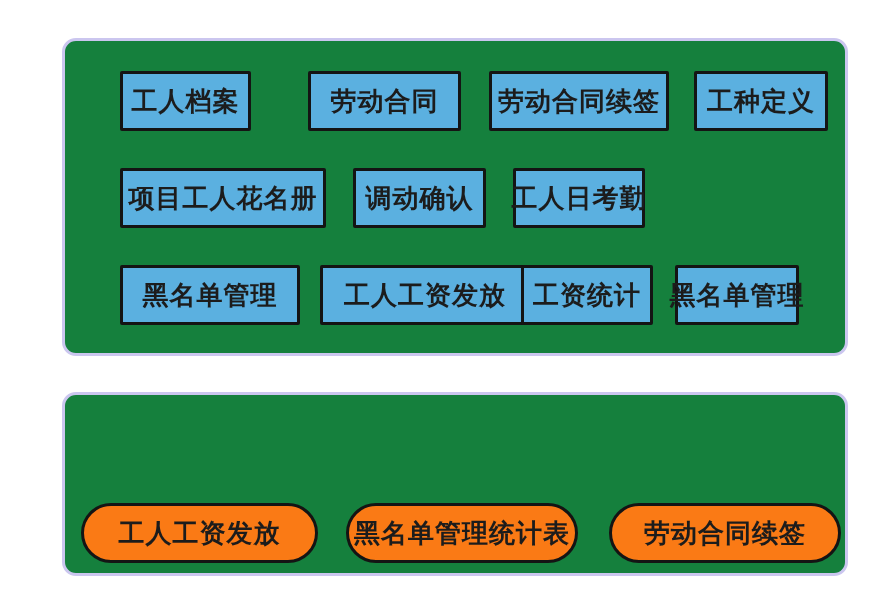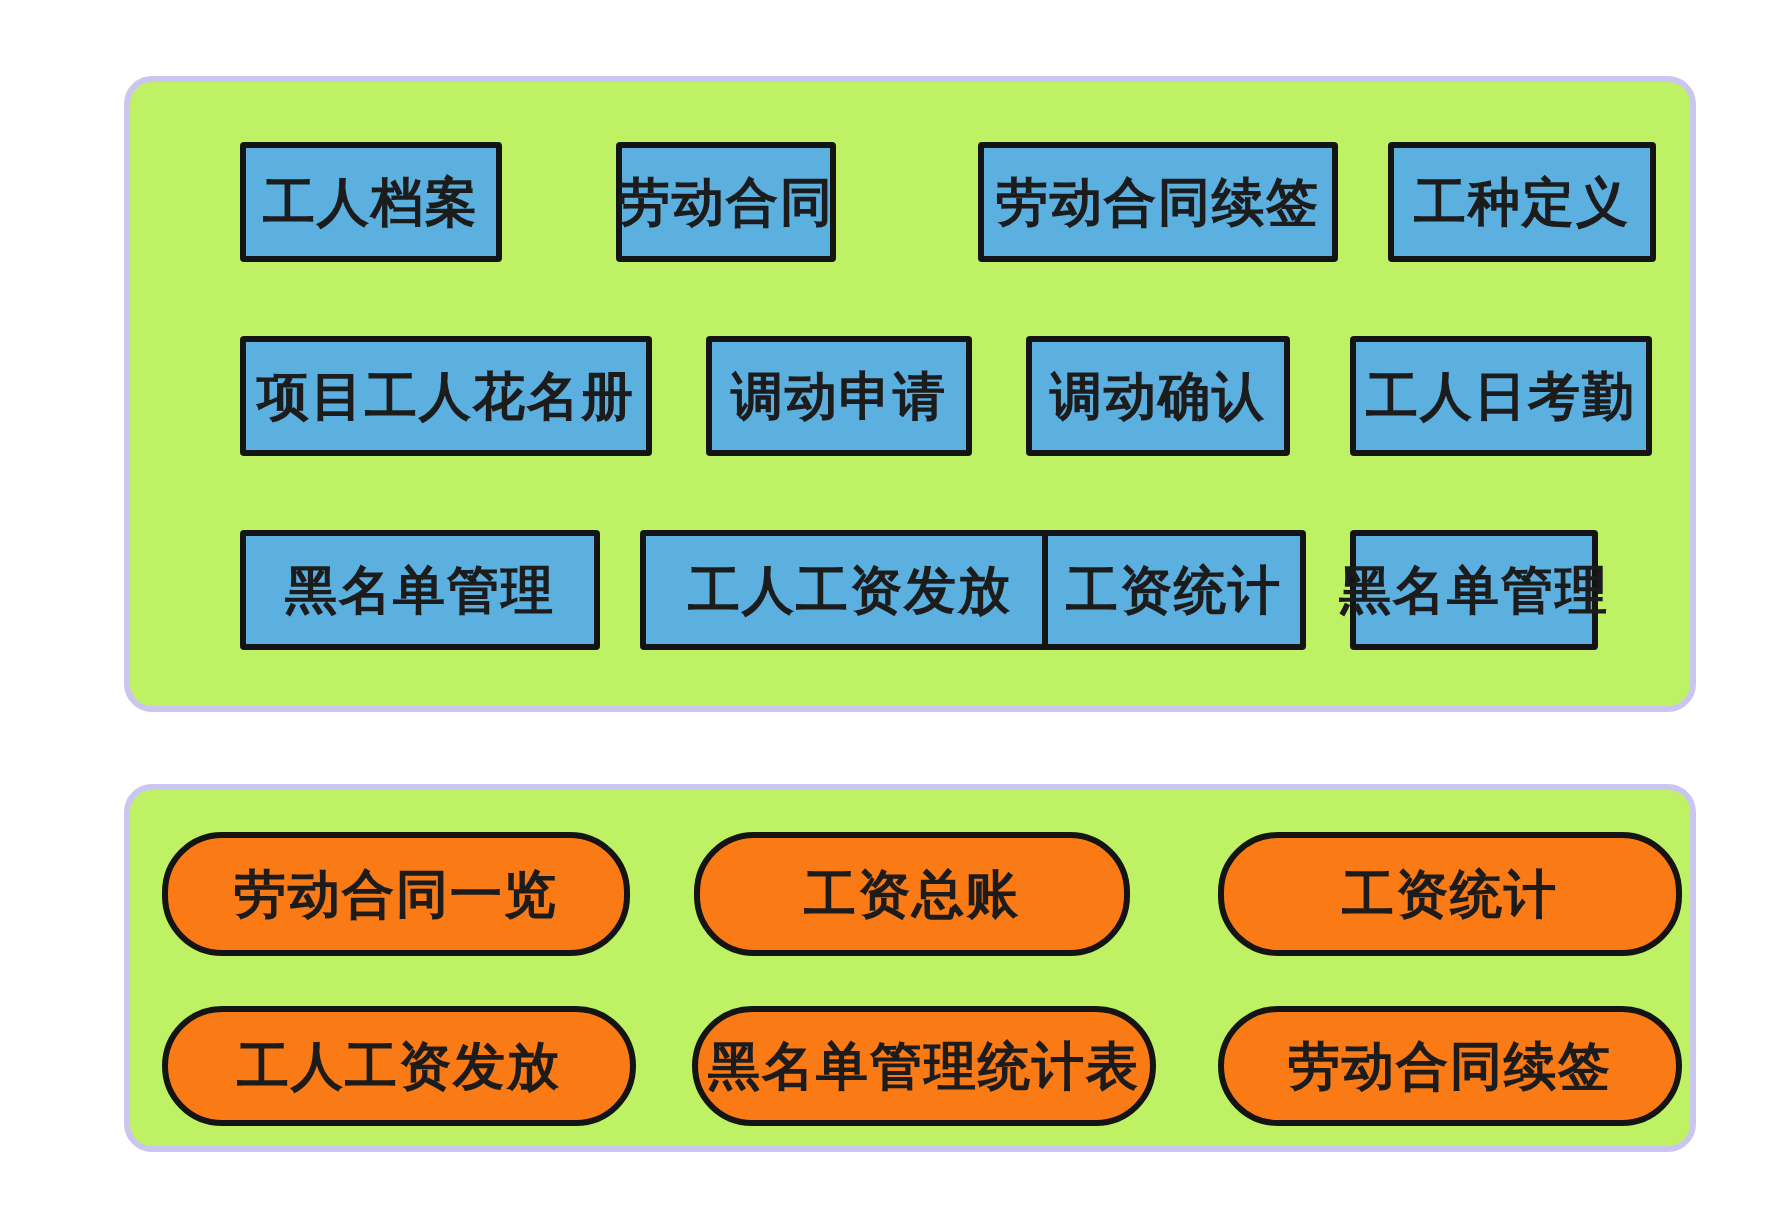--- a/index.html
+++ b/index.html
@@ -5,21 +5,21 @@
   html,body{margin:0;padding:0;background:#ffffff;}
   .page{
     position:relative;
     width:890px;height:605px;
     background:#ffffff;
     font-family:"Liberation Sans","DejaVu Sans",sans-serif;
     overflow:hidden;
   }
   .panel{
     position:absolute;left:62px;width:786px;
-    background:#bef264;
+    background:#15803d;
     border:3px solid var(--panel-border,#cbc6ef);
     border-radius:14px;
     box-sizing:border-box;
   }
   .panel-modules{top:38px;height:318px;}
   .panel-reports{top:392px;height:184px;}
   .row{position:absolute;left:0;width:100%;height:62px;}
   .btn{
     position:absolute;top:0;
     box-sizing:border-box;
@@ -40,21 +40,21 @@
   .report{
     background:var(--report-fill,#fa7a15);
     border-radius:30px;
     height:62px;
   }
   
   .mr1{top:30px}
   .mr2{top:127px}
   .mr3{top:224px}
   .mr1 .btn:nth-child(1){left:55px;width:131px}
-  .mr1 .btn:nth-child(2){left:243px;width:110px}
+  .mr1 .btn:nth-child(2){left:243px;width:153px}
   .mr1 .btn:nth-child(3){left:424px;width:180px}
   .mr1 .btn:nth-child(4){left:629px;width:134px}
   .mr2 .btn:nth-child(1){left:55px;width:206px}
   .mr2 .btn:nth-child(2){left:288px;width:133px}
   .mr2 .btn:nth-child(3){left:448px;width:132px}
   .mr2 .btn:nth-child(4){left:610px;width:151px}
   .mr3 .btn:nth-child(1){left:55px;width:180px}
   .mr3 .btn:nth-child(2){left:255px;width:210px}
   .mr3 .btn:nth-child(3){left:456px;width:132px}
   .mr3 .btn:nth-child(4){left:610px;width:124px}
@@ -75,37 +75,31 @@
 <div class="page">
   <section class="panel panel-modules">
     <div class="row mr1">
         <div class="btn module">工人档案</div>
         <div class="btn module">劳动合同</div>
         <div class="btn module">劳动合同续签</div>
         <div class="btn module">工种定义</div>
       </div>
     <div class="row mr2">
         <div class="btn module">项目工人花名册</div>
-        <div class="btn module">调动申请</div>
         <div class="btn module">调动确认</div>
         <div class="btn module">工人日考勤</div>
       </div>
     <div class="row mr3">
         <div class="btn module">黑名单管理</div>
         <div class="btn module">工人工资发放</div>
         <div class="btn module">工资统计</div>
         <div class="btn module">黑名单管理</div>
       </div>
   </section>
 
   <section class="panel panel-reports">
-    <div class="row rr1">
-        <div class="btn report">劳动合同一览</div>
-        <div class="btn report">工资总账</div>
-        <div class="btn report">工资统计</div>
-      </div>
     <div class="row rr2">
         <div class="btn report">工人工资发放</div>
         <div class="btn report">黑名单管理统计表</div>
         <div class="btn report">劳动合同续签</div>
       </div>
   </section>
 </div>
 
 </body></html>

